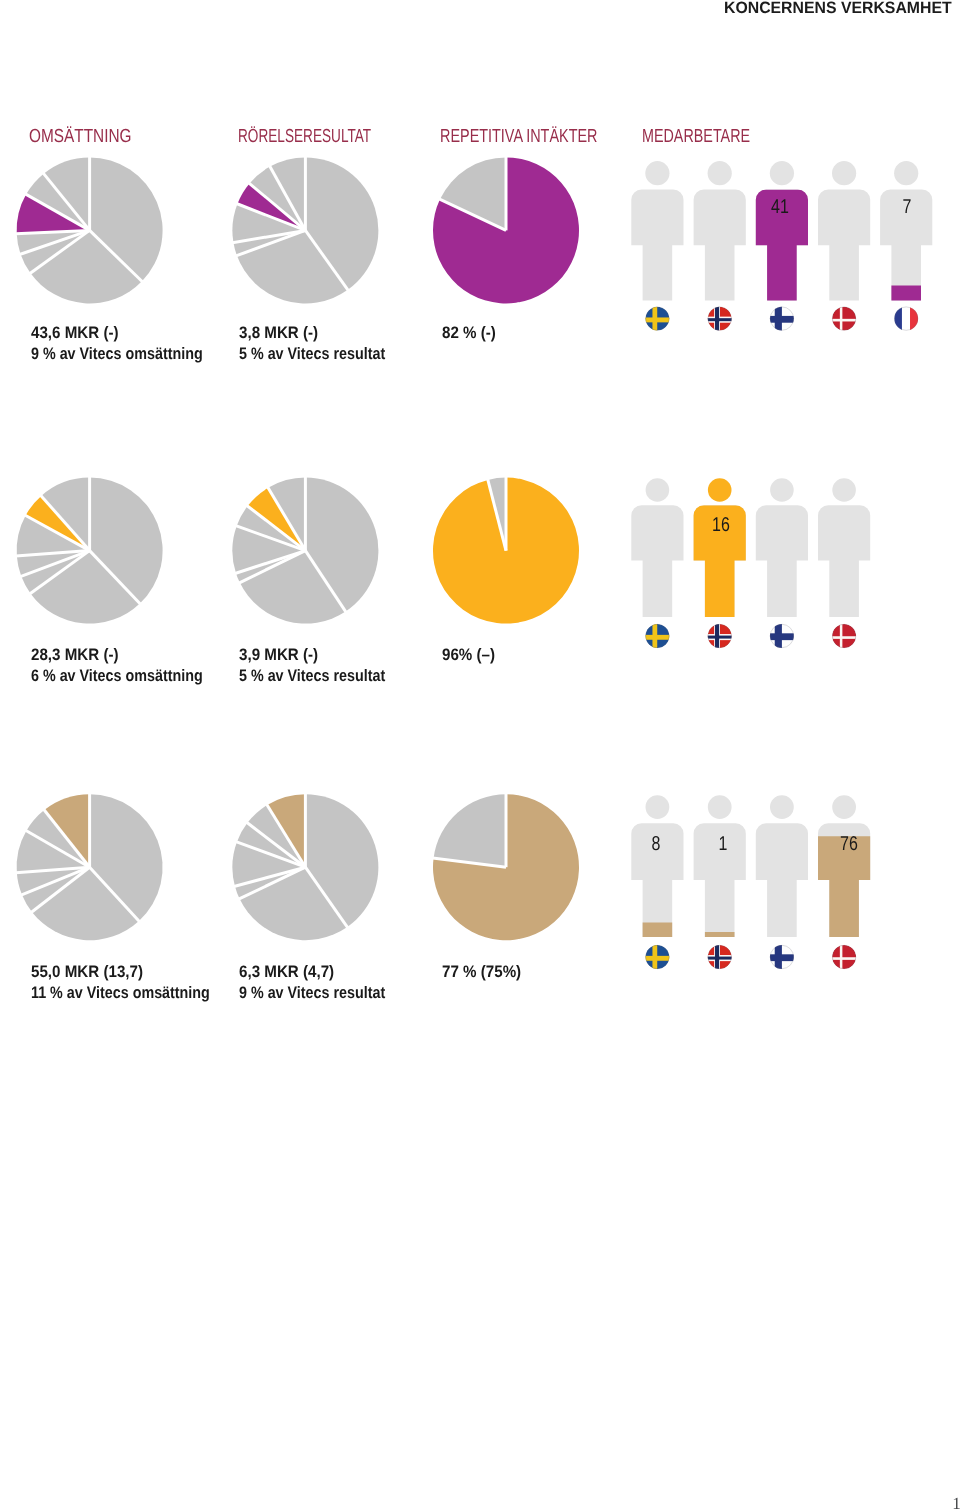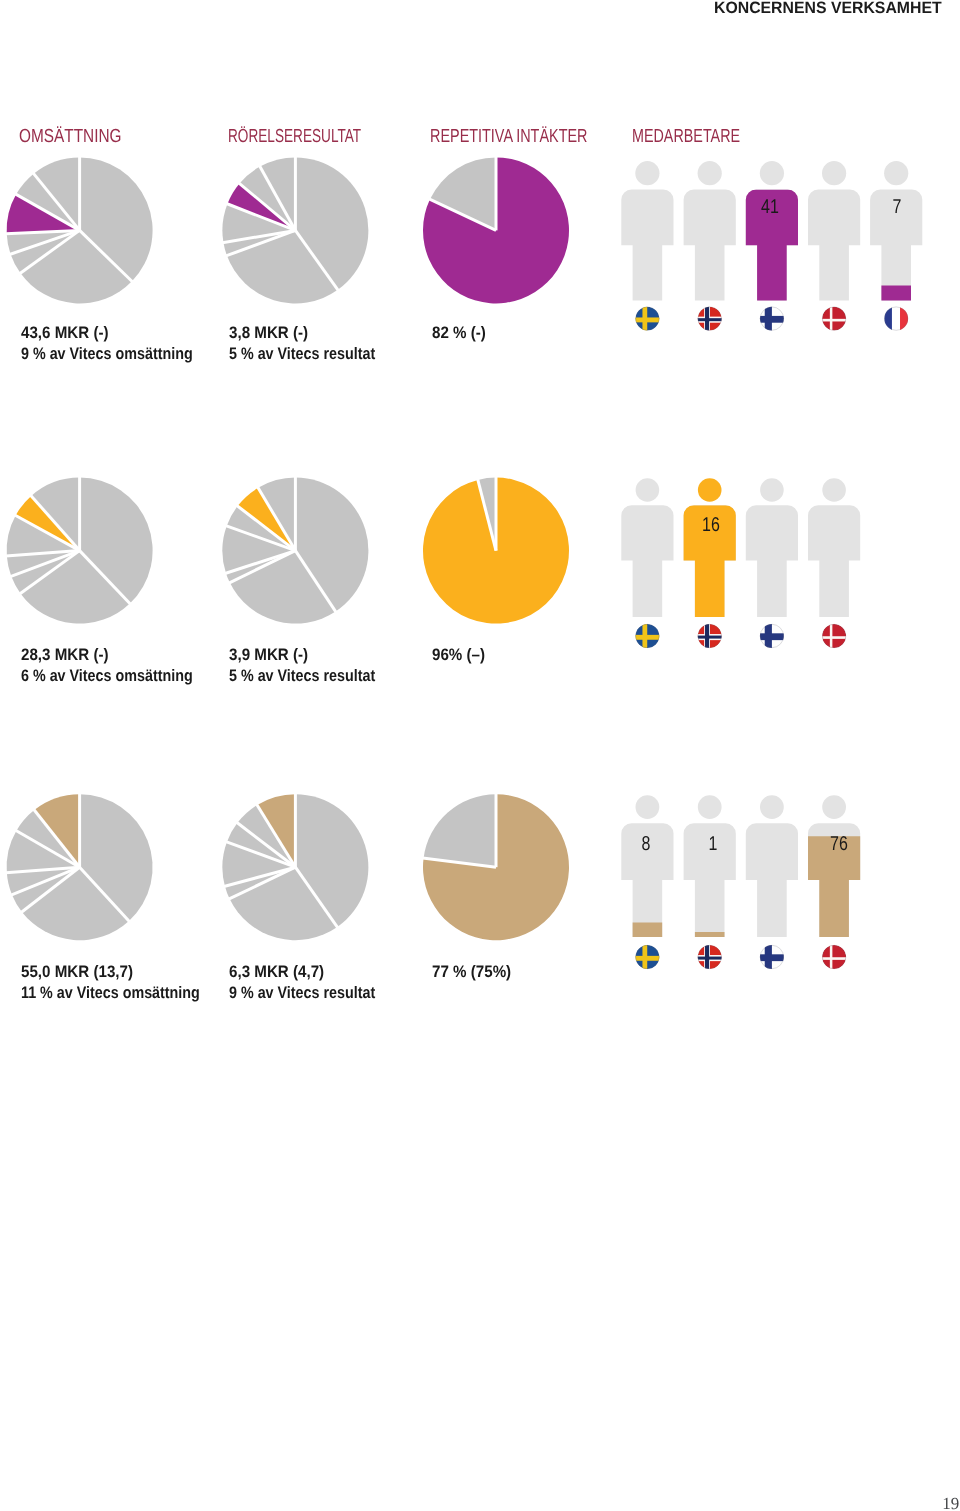--- a/index.html
+++ b/index.html
@@ -1,20 +1,20 @@
 <!DOCTYPE html>
 <html><head>
 <meta charset="utf-8">
 <style>
   html,body{margin:0;padding:0;background:#ffffff;}
   *{-webkit-font-smoothing:antialiased;text-rendering:geometricPrecision;}
   body{width:960px;height:1511px;position:relative;overflow:hidden;
        font-family:"Liberation Sans",sans-serif;color:#1a1a1a;
        -webkit-font-smoothing:antialiased;}
-  .page{position:absolute;inset:0;will-change:opacity;opacity:0.999;}
+  .page{position:absolute;inset:0;will-change:opacity;opacity:0.999;margin-left:10px;}
   #runhead{position:absolute;left:713.8px;top:-1.2px;font-size:16.4px;font-weight:bold;
            color:#1c1c1c;white-space:nowrap;transform-origin:0 50%;transform:scaleX(0.965);}
   .colhead{position:absolute;font-size:18.85px;color:#982e4b;white-space:nowrap;
            transform-origin:0 50%;}
   .metric{position:absolute;font-size:16.6px;font-weight:bold;line-height:20px;white-space:nowrap;
           transform-origin:0 50%;}
   #pagenum{position:absolute;left:942.2px;top:1494.2px;font-family:"Liberation Serif",serif;
            font-size:17px;color:#45474a;}
   .pnum{position:absolute;font-size:20px;line-height:20px;text-align:center;color:#1a1a1a;
         transform-origin:50% 50%;transform:scaleX(0.80);}

